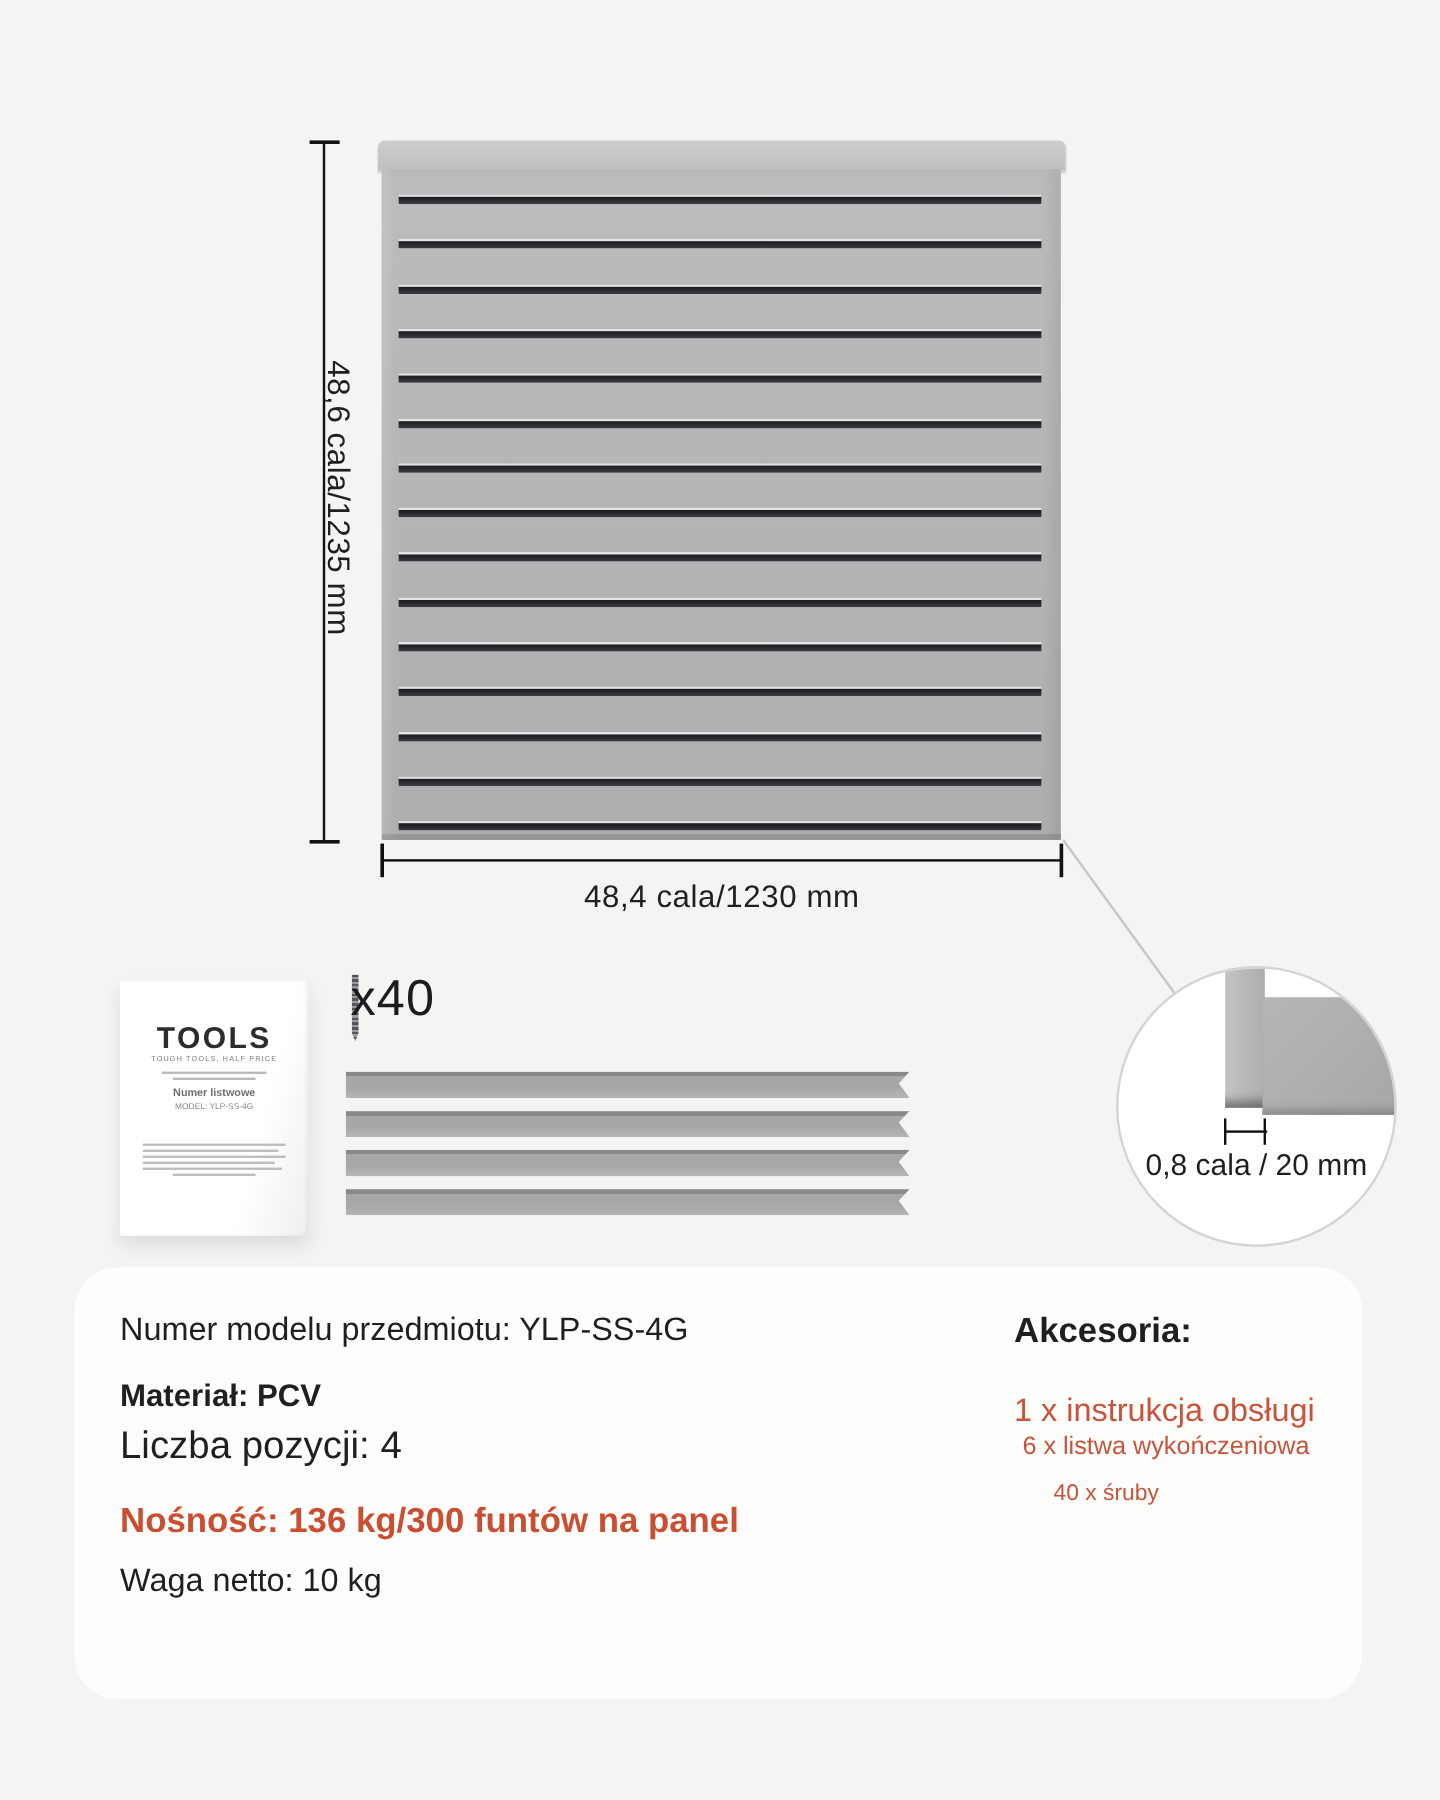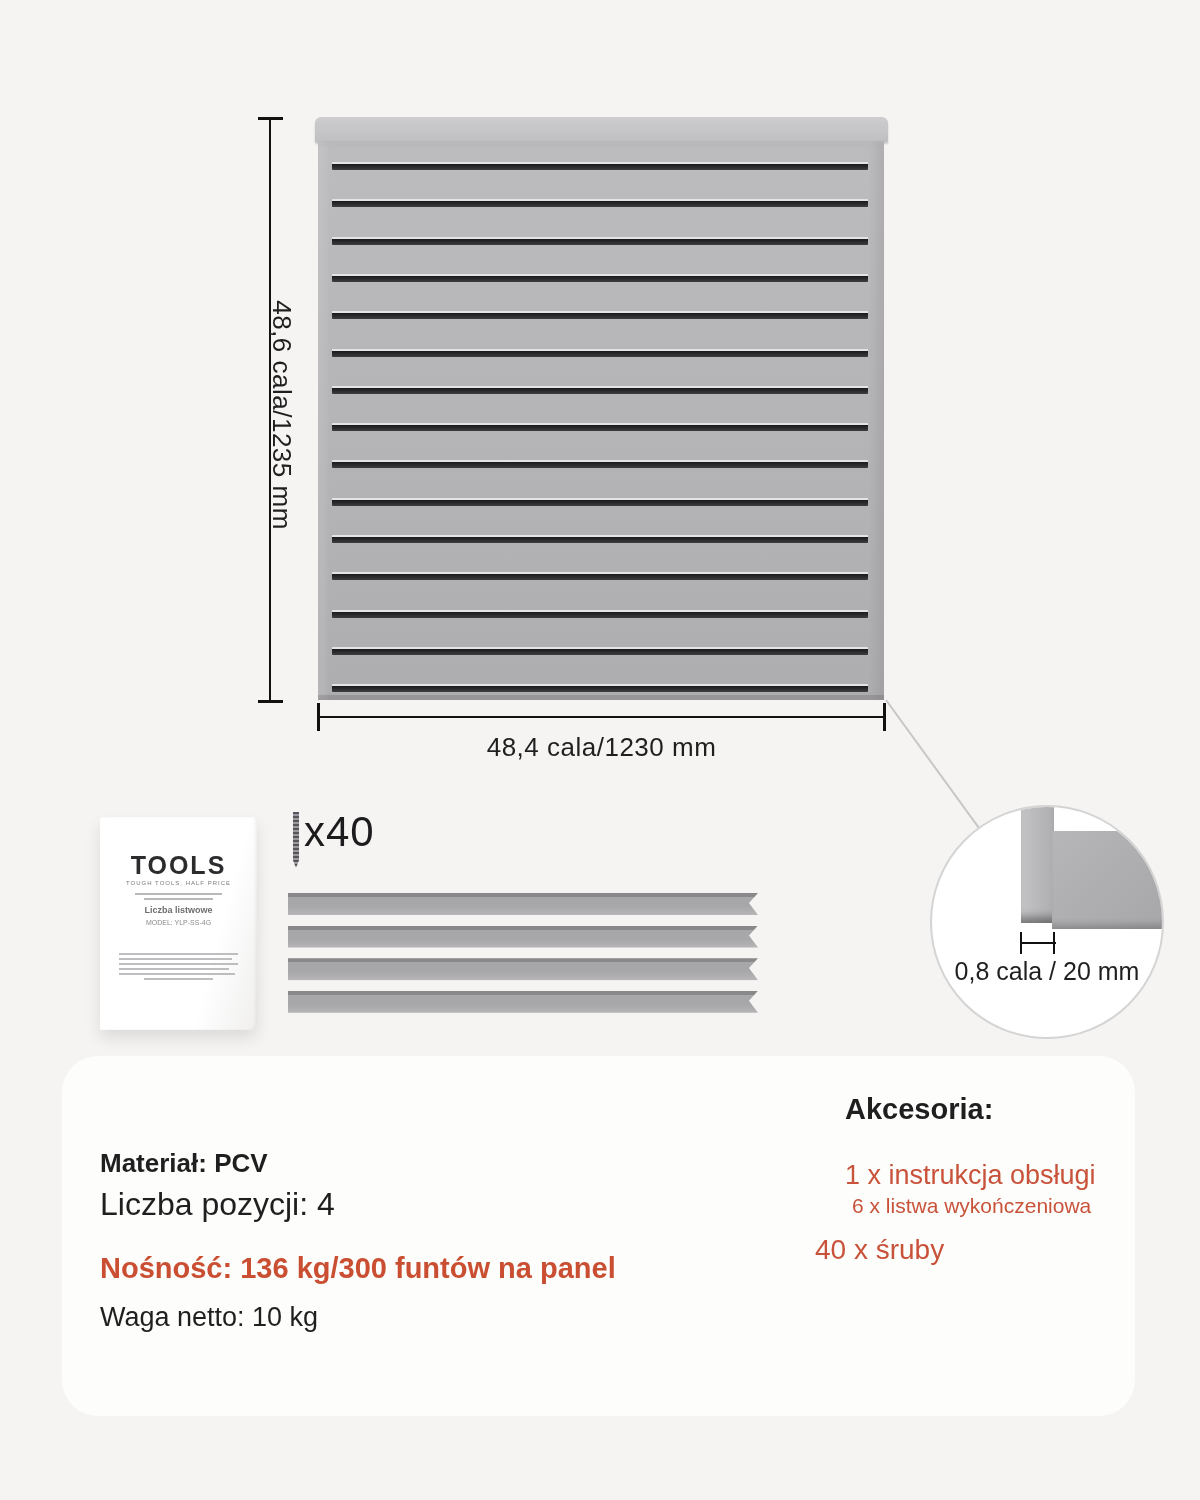--- a/index.html
+++ b/index.html
@@ -93,21 +93,21 @@
   .m-model{position:absolute;left:0;top:102px;width:100%;text-align:center;
     font-size:7px;color:#8a8a8c;}
   .m-fine{position:absolute;height:2px;background:#aeaeb0;opacity:.8;}
 
   
   .screw{
     left:293px;top:812px;width:6px;height:56px;
     background:repeating-linear-gradient(180deg,#55555a 0 2px,#9a9aa0 2px 4px);
     clip-path:polygon(0 0,100% 0,100% 86%,50% 100%,0 86%);
   }
-  .screw-count{left:304px;top:808px;font-size:42px;color:#1c1c1e;letter-spacing:1px;}
+  .screw-count{left:292px;top:808px;font-size:42px;color:#1c1c1e;letter-spacing:1px;}
 
   
   .strip{
     position:absolute;left:288px;width:470px;height:22px;
     background:linear-gradient(180deg,#89898b 0 4px,#a7a7a9 4px 60%,#b6b6b8 100%);
     clip-path:polygon(0 0,100% 0,calc(100% - 9px) 45%,100% 100%,0 100%);
     box-shadow:0 3px 4px rgba(0,0,0,.12);
   }
 
   
@@ -119,21 +119,21 @@
   .spec.s0{top:37px;}
   .spec.s1{top:92px;font-size:26px;font-weight:bold;}
   .spec.s2{top:130px;font-size:32px;}
   .spec.s3{top:196px;font-size:29px;font-weight:bold;color:#ca4f32;}
   .spec.s4{top:246px;}
   .spec.s5{top:290px;font-size:28px;font-weight:bold;color:#cc4a2c;}
   .acc-h{position:absolute;left:783px;top:37px;font-size:29px;font-weight:bold;color:#1f1f20;}
   .acc{position:absolute;color:#c9533a;}
   .acc.a0{left:783px;top:92px;font-size:27px;margin-top:12px;}
   .acc.a1{left:790px;top:138px;font-size:21px;}
-  .acc.a2{left:753px;top:178px;font-size:28px;}
+  .acc.a2{left:816px;top:178px;font-size:19px;}
 </style>
 </head>
 <body>
 
 <div class="abs panel-cap"></div>
 <div class="abs panel-body" id="grooves">
     <div class="groove" style="top: 21px;"></div>
     <div class="groove" style="top: 58.3px;"></div>
     <div class="groove" style="top: 95.6px;"></div>
     <div class="groove" style="top: 132.9px;"></div>
@@ -168,41 +168,42 @@
   <div class="th-tick l"></div>
   <div class="th-tick r"></div>
   <div class="th-label">0,8 cala / 20 mm</div>
 </div>
 
 <div class="abs manual">
   <div class="m-logo">TOOLS</div>
   <div class="m-tag">TOUGH TOOLS, HALF PRICE</div>
   <div class="m-rule" style="top:76px;"></div>
   <div class="m-rule" style="top:81px;left:28%;width:44%;"></div>
-  <div class="m-title">Liczba listwowe</div>
+  <div class="m-title">Numer listwowe</div>
   <div class="m-model">MODEL: YLP-SS-4G</div>
   <div class="m-fine" style="left:12%;top:136px;width:76%;"></div>
   <div class="m-fine" style="left:12%;top:141px;width:72%;"></div>
   <div class="m-fine" style="left:12%;top:146px;width:76%;"></div>
   <div class="m-fine" style="left:12%;top:151px;width:70%;"></div>
   <div class="m-fine" style="left:12%;top:156px;width:74%;"></div>
   <div class="m-fine" style="left:28%;top:161px;width:44%;"></div>
 </div>
 
 <div class="abs screw"></div>
 <div class="abs screw-count">x40</div>
 
 <div id="strips">
     <div class="strip" style="top: 893px;"></div>
     <div class="strip" style="top: 925.6px;"></div>
     <div class="strip" style="top: 958.2px;"></div>
     <div class="strip" style="top: 990.8px;"></div>
   </div>
 
 <div class="abs card">
+  <div class="spec s0">Numer modelu przedmiotu: YLP-SS-4G</div>
   <div class="spec s1">Materiał: PCV</div>
   <div class="spec s2">Liczba pozycji: 4</div>
   <div class="spec s3">Nośność: 136 kg/300 funtów na panel</div>
   <div class="spec s4">Waga netto: 10 kg</div>
 
   <div class="acc-h">Akcesoria:</div>
   <div class="acc a0">1 x instrukcja obsługi</div>
   <div class="acc a1">6 x listwa wykończeniowa</div>
   <div class="acc a2">40 x śruby</div>
 </div>

